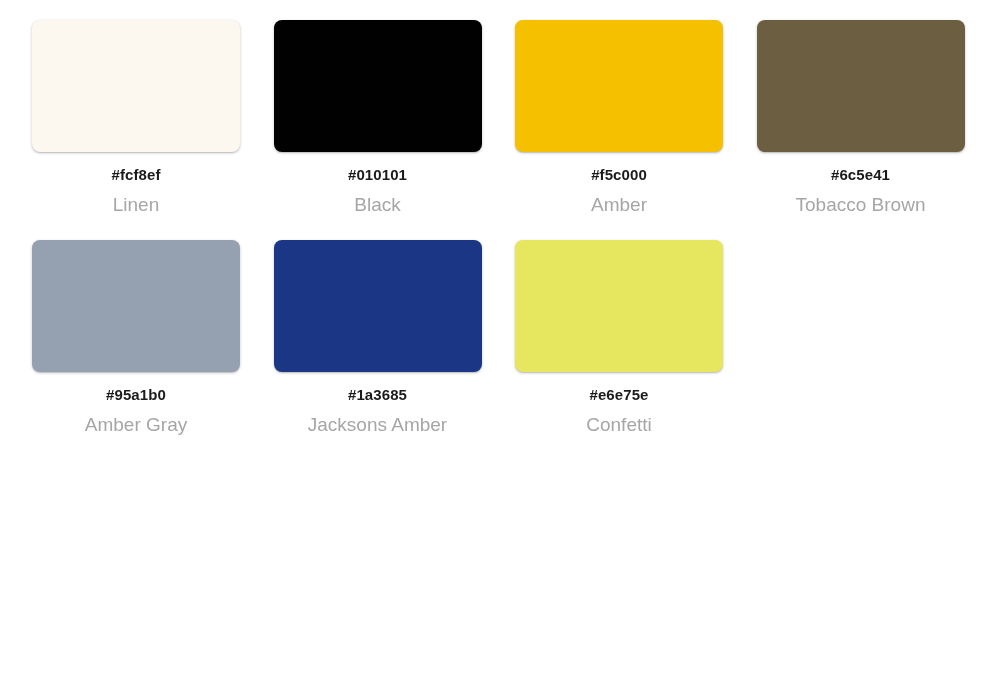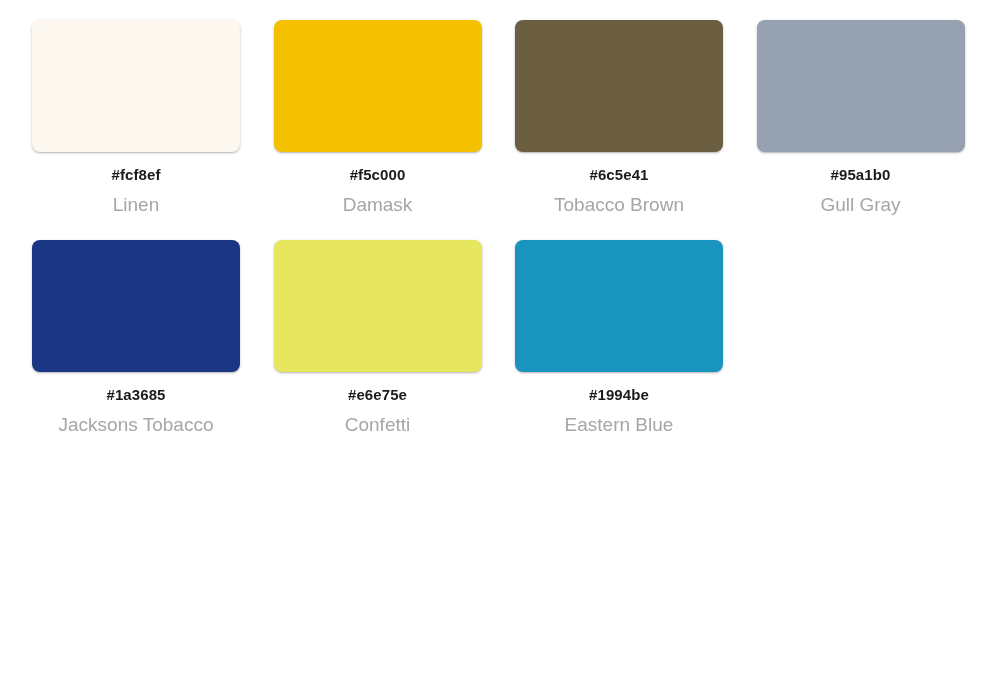--- a/index.html
+++ b/index.html
@@ -71,51 +71,51 @@
 <body style="background-color: rgb(255, 255, 255);">
 
 <div class="palette">
 
   <div class="swatch-card">
     <div class="swatch-chip" style="background-color: rgb(252, 248, 239);"></div>
     <div class="swatch-hex">#fcf8ef</div>
     <div class="swatch-name">Linen</div>
   </div>
 
+  <div class="swatch-card">
+    <div class="swatch-chip" style="background-color: rgb(1, 1, 1);"></div>
+    <div class="swatch-hex">#010101</div>
+    <div class="swatch-name">Black</div>
+  </div>
 
   <div class="swatch-card">
     <div class="swatch-chip" style="background-color: rgb(245, 192, 0);"></div>
     <div class="swatch-hex">#f5c000</div>
-    <div class="swatch-name">Damask</div>
+    <div class="swatch-name">Amber</div>
   </div>
 
   <div class="swatch-card">
     <div class="swatch-chip" style="background-color: rgb(108, 94, 65);"></div>
     <div class="swatch-hex">#6c5e41</div>
     <div class="swatch-name">Tobacco Brown</div>
   </div>
 
   <div class="swatch-card">
     <div class="swatch-chip" style="background-color: rgb(149, 161, 176);"></div>
     <div class="swatch-hex">#95a1b0</div>
-    <div class="swatch-name">Gull Gray</div>
+    <div class="swatch-name">Amber Gray</div>
   </div>
 
 
   <div class="swatch-card">
     <div class="swatch-chip" style="background-color: rgb(26, 54, 133);"></div>
     <div class="swatch-hex">#1a3685</div>
-    <div class="swatch-name">Jacksons Tobacco</div>
+    <div class="swatch-name">Jacksons Amber</div>
   </div>
 
   <div class="swatch-card">
     <div class="swatch-chip" style="background-color: rgb(230, 231, 94);"></div>
     <div class="swatch-hex">#e6e75e</div>
     <div class="swatch-name">Confetti</div>
   </div>
 
-  <div class="swatch-card">
-    <div class="swatch-chip" style="background-color: rgb(25, 148, 190);"></div>
-    <div class="swatch-hex">#1994be</div>
-    <div class="swatch-name">Eastern Blue</div>
-  </div>
 
 </div>
 
 </body></html>

